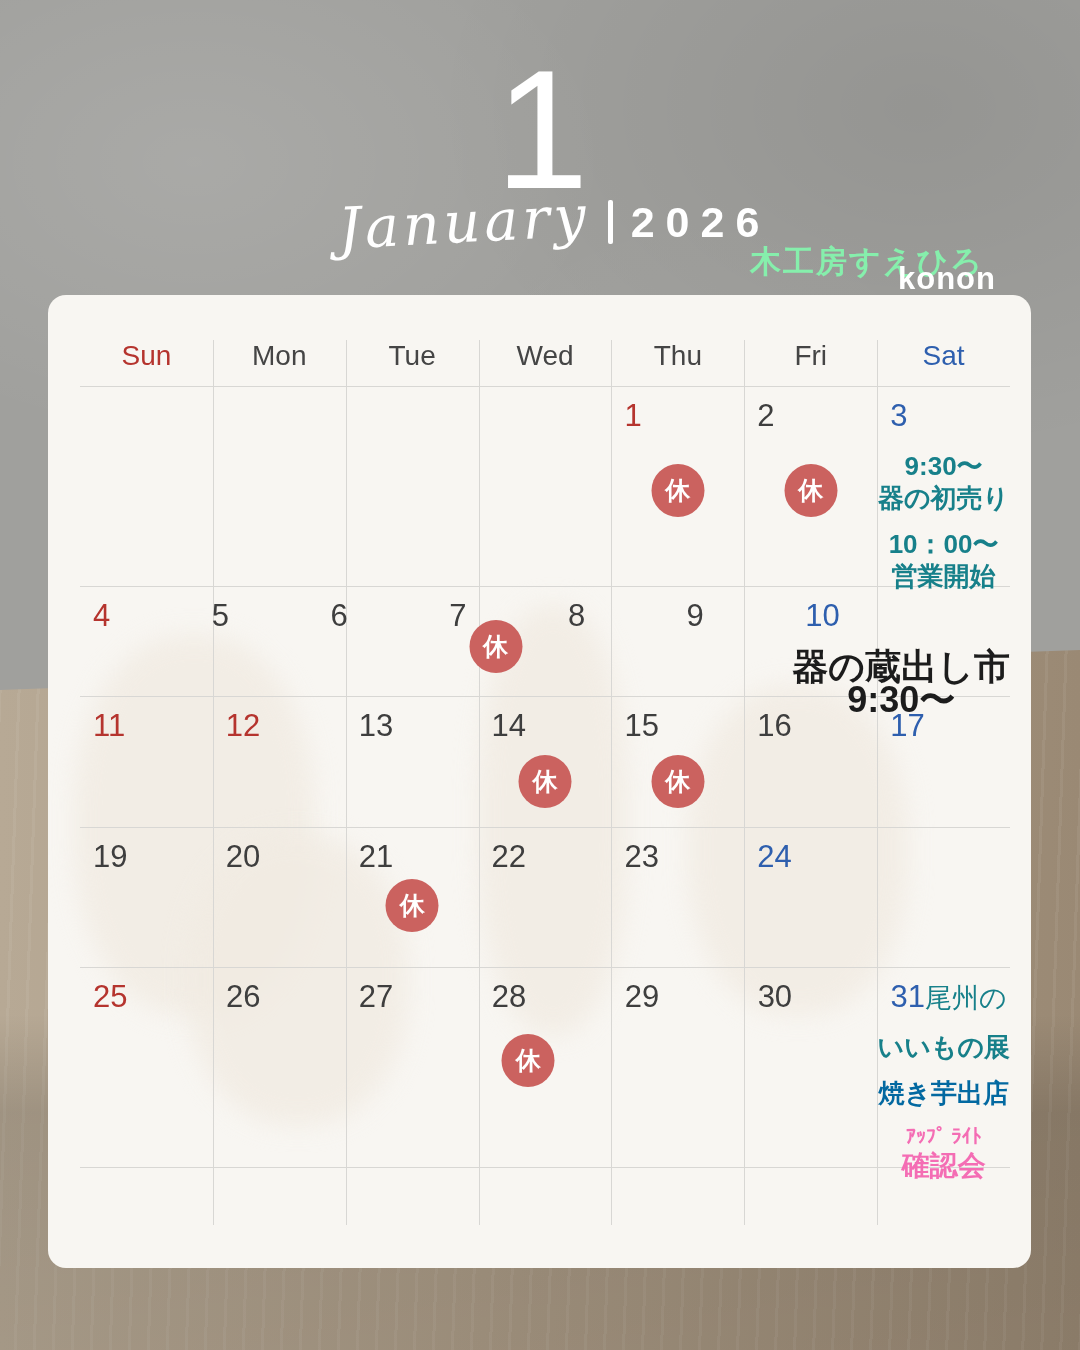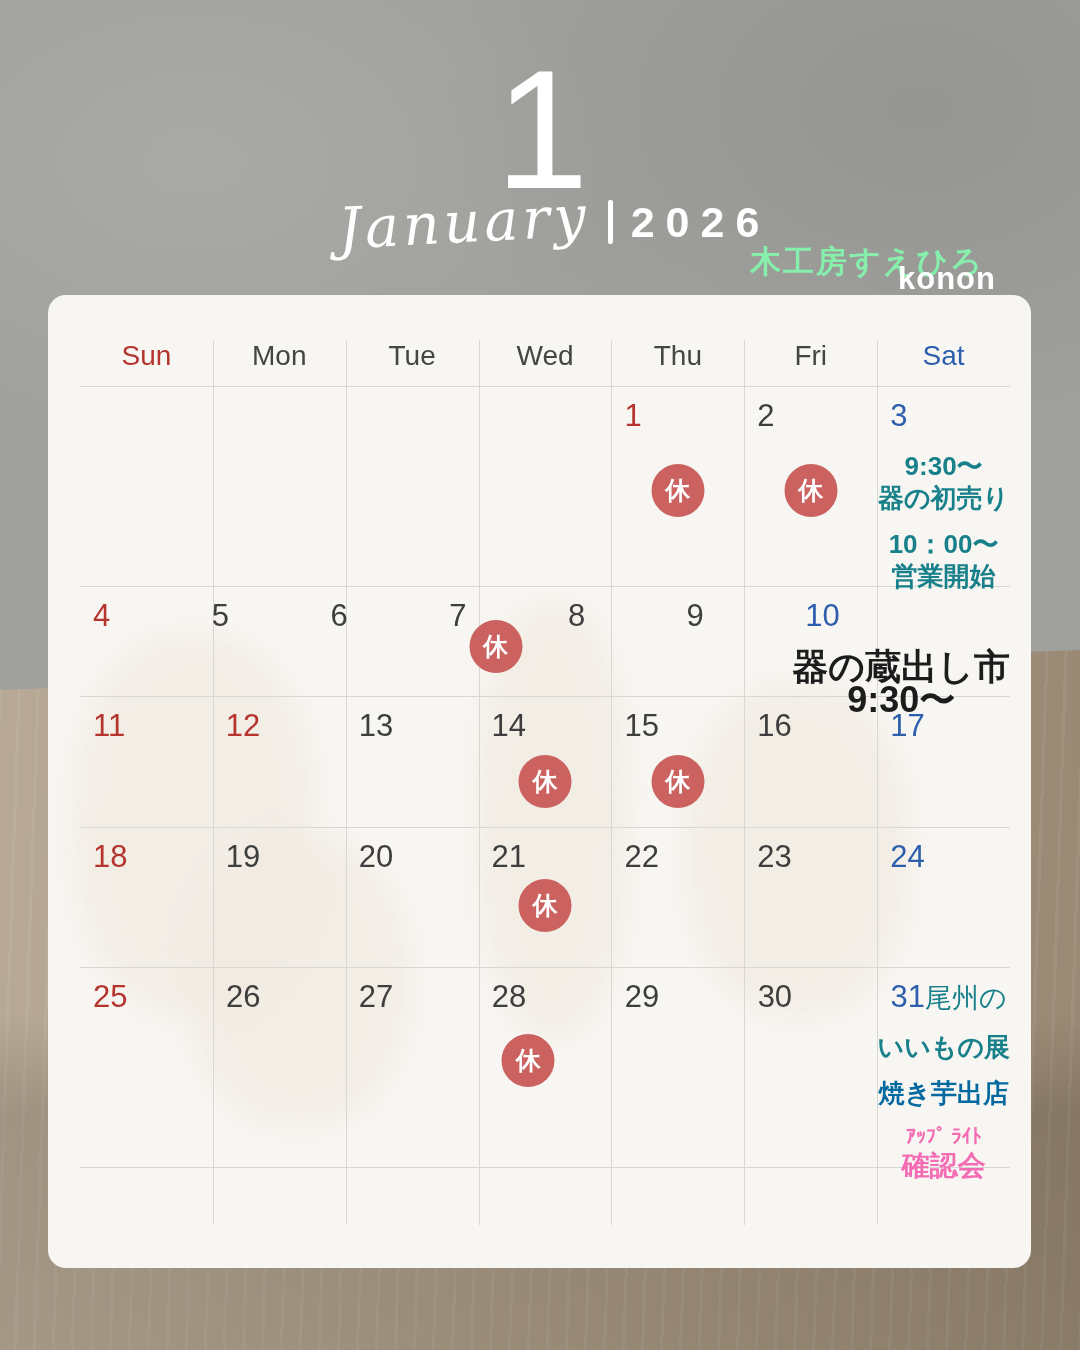--- a/index.html
+++ b/index.html
@@ -217,23 +217,20 @@
           </div>
           <div class="day-cell">
             <div class="num-line"><span class="date-num t-normal">16</span></div>
           </div>
           <div class="day-cell">
             <div class="num-line"><span class="date-num t-saturday">17</span></div>
           </div>
         </div>
         <div class="week-row w4">
           <div class="day-cell">
-            <div class="num-line"><span class="date-num t-sunday">18</span></div>
-          </div>
-          <div class="day-cell">
             <div class="num-line"><span class="date-num t-normal">19</span></div>
           </div>
           <div class="day-cell">
             <div class="num-line"><span class="date-num t-normal">20</span></div>
           </div>
           <div class="day-cell">
             <div class="num-line"><span class="date-num t-normal">21</span></div>
             <div class="kyu">休</div>
           </div>
           <div class="day-cell">

